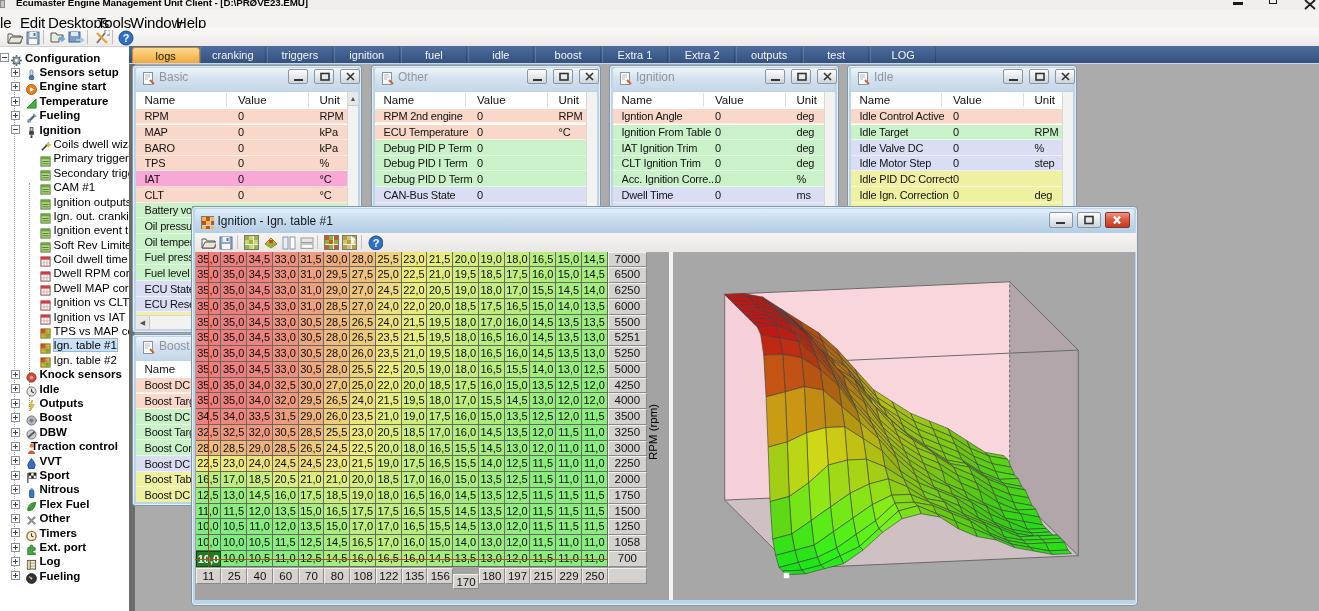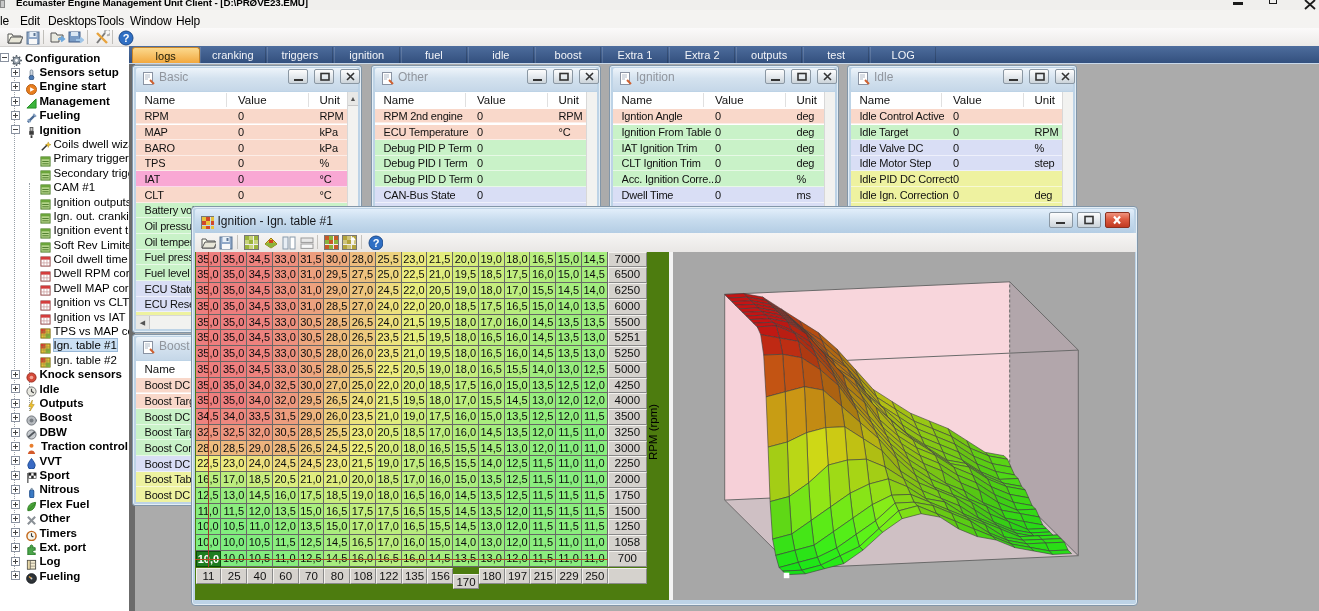--- a/index.html
+++ b/index.html
@@ -12,21 +12,21 @@
 .wbtn{position:absolute;top:3px;width:24px;height:15px;border:1px solid #8a97a3;border-radius:2px;background:linear-gradient(#fdfdfd,#e8ecf0 45%,#ccd4da);text-align:center}
 .wbtn svg{display:block;margin:auto}
 .wcont{position:absolute;left:3px;top:25.5px;right:3px;bottom:3px;background:#fff;overflow:hidden}
 .hdr{position:absolute;left:0;right:0;top:0;height:17px;background:#fff;font-size:11.5px;color:#111}
 .hdr span{position:absolute;top:2px}
 .row{position:absolute;left:0;font-size:11px;color:#111;border-bottom:1px solid rgba(255,255,255,.55)}
 .row span{position:absolute;top:1.5px;white-space:nowrap;letter-spacing:-0.2px}
 .vsb{position:absolute;top:0;right:0;width:11px;bottom:0;background:#f2f2f0;border-left:1px solid #d8d8d8}
 .cell{position:absolute;border-right:1px solid #686868;border-bottom:1px solid #686868;font-size:11px;text-align:center;color:#0d0d0d;line-height:14.5px}
 .lab{position:absolute;background:#d5d2cd;border:1px solid #8a8a8a;border-top-color:#f4f2ee;border-left-color:#f4f2ee;font-size:11.5px;text-align:center;color:#111;line-height:13.5px}
-.menu span{position:absolute;top:4px;font-size:12px;letter-spacing:-0.2px;color:#000}
+.menu span{position:absolute;top:4px;font-size:15px;letter-spacing:-0.2px;color:#000}
 .tab{position:absolute;top:1px;height:16px;font-size:11px;color:#f2f4f8;text-align:center;line-height:16px}
 .ti{position:absolute;font-size:11.5px;color:#000;white-space:nowrap}
 .ti b{font-weight:bold}
 .pbox{position:absolute;width:9px;height:9px;border:1px solid #8a92a0;background:#fff}
 .pbox i{position:absolute;left:1px;top:3px;width:5px;height:1px;background:#444}
 .pbox.pp b{position:absolute;left:3px;top:1px;width:1px;height:5px;background:#444}
 </style></head><body>
 <div class="abs" style="left:0;top:0;width:1319px;height:10px;background:#f0efed"></div>
 <div class="abs" style="left:16px;top:-3px;font-size:9.8px;letter-spacing:-0.1px;color:#000;font-weight:bold">Ecumaster Engine Management Unit Client - [D:\PRØVE23.EMU]</div>
 <div class="abs" style="left:0;top:0;width:5px;height:8px;background:#c8c8c8;border:1px solid #888"></div>
@@ -107,21 +107,21 @@
         <path d="M4.5 3.5 L9 6 L4.5 8.5 Z" fill="#fff"></path>
       </svg></div>
     <div class="ti" style="left:39.5px;top:33.4px;"><b>Engine start</b></div>
     <div class="pbox pp" style="left:10.5px;top:49.6px">
       <i></i>
       <b></b>
     </div>
     <div class="abs" style="left:25.5px;top:48.1px"><svg width="11" height="11" viewBox="0 0 12 12" style="">
         <path d="M1 11 L11 11 L11 1 Z" fill="#3cb43c" stroke="#1e8a1e"></path>
       </svg></div>
-    <div class="ti" style="left:39.5px;top:47.8px;"><b>Management</b></div>
+    <div class="ti" style="left:39.5px;top:47.8px;"><b>Temperature</b></div>
     <div class="pbox pp" style="left:10.5px;top:64.0px">
       <i></i>
       <b></b>
     </div>
     <div class="abs" style="left:25.5px;top:62.5px"><svg width="11" height="11" viewBox="0 0 12 12" style="">
         <path d="M2 10 L10 2" stroke="#4a6a94" stroke-width="2.5"></path>
         <path d="M8 1 L11 4 M2 7 L5 10" stroke="#8aa4c4" stroke-width="2"></path>
       </svg></div>
     <div class="ti" style="left:39.5px;top:62.2px;"><b>Fueling</b></div>
     <div class="pbox" style="left:10.5px;top:78.3px"><i></i><b></b></div>
@@ -275,21 +275,21 @@
       </svg></div>
     <div class="ti" style="left:39.5px;top:378.7px;"><b>DBW</b></div>
     <div class="pbox pp" style="left:10.5px;top:394.9px">
       <i></i>
       <b></b>
     </div>
     <div class="abs" style="left:25.5px;top:393.4px"><svg width="11" height="11" viewBox="0 0 12 12" style="">
         <circle cx="6" cy="3" r="2.2" fill="#e87e2e"></circle>
         <path d="M2 12 C3 7 9 7 10 12" fill="#d45a2a"></path>
       </svg></div>
-    <div class="ti" style="left:41px;top:393.1px;"><b>Traction control</b></div>
+    <div class="ti" style="left:31px;top:393.1px;"><b>Traction control</b></div>
     <div class="pbox pp" style="left:10.5px;top:409.3px">
       <i></i>
       <b></b>
     </div>
     <div class="abs" style="left:25.5px;top:407.8px"><svg width="11" height="11" viewBox="0 0 12 12" style="">
         <path d="M6 0.5 C8.5 4 10 6 10 8.2 A4 4 0 0 1 2 8.2 C2 6 3.5 4 6 0.5 Z" fill="#3a6ac4" stroke="#1a4a94"></path>
       </svg></div>
     <div class="ti" style="left:39.5px;top:407.5px;"><b>VVT</b></div>
     <div class="pbox pp" style="left:10.5px;top:423.7px">
       <i></i>
@@ -876,21 +876,21 @@
           <rect x="10" y="10" width="4" height="4" fill="#b4a43c"></rect>
           <rect x="0.5" y="0.5" width="14" height="14" fill="none" stroke="#777"></rect>
           <path d="M11 9 L11 3 M9 5 L11 3 L13 5" stroke="#fff" stroke-width="1.6" fill="none"></path>
         </svg></div>
       <div class="abs" style="left:166.0px;top:2px;width:1px;height:14px;background:#c4c2be"></div>
       <div class="abs" style="left:173.0px;top:1.5px"><svg width="15" height="15" viewBox="0 0 15 15" style="">
           <circle cx="8" cy="8" r="7" fill="#2f6fc4" stroke="#1c4a8a"></circle>
           <text x="8" y="12" font-size="11" font-weight="bold" text-anchor="middle" fill="#fff" font-family="Liberation Sans">?</text>
         </svg></div>
     </div>
-    <div class="abs" style="left:3px;top:44.5px;width:477.5px;height:348px;background:#4d7c0f;overflow:hidden">
+    <div class="abs" style="left:3px;top:44.5px;width:477.5px;height:348px;background:#a3a3a3;overflow:hidden">
       <div class="cell" style="left:1.10px;top:0.00px;width:25.75px;height:15.75px;background:#ed7e7e">35,0</div>
       <div class="cell" style="left:26.85px;top:0.00px;width:25.75px;height:15.75px;background:#ed7e7e">35,0</div>
       <div class="cell" style="left:52.60px;top:0.00px;width:25.75px;height:15.75px;background:#ed827e">34,5</div>
       <div class="cell" style="left:78.35px;top:0.00px;width:25.75px;height:15.75px;background:#ed907e">33,0</div>
       <div class="cell" style="left:104.10px;top:0.00px;width:25.75px;height:15.75px;background:#ed9d7e">31,5</div>
       <div class="cell" style="left:129.85px;top:0.00px;width:25.75px;height:15.75px;background:#edaa7e">30,0</div>
       <div class="cell" style="left:155.60px;top:0.00px;width:25.75px;height:15.75px;background:#edbc7e">28,0</div>
       <div class="cell" style="left:181.35px;top:0.00px;width:25.75px;height:15.75px;background:#edd27e">25,5</div>
       <div class="cell" style="left:207.10px;top:0.00px;width:25.75px;height:15.75px;background:#ede97e">23,0</div>
       <div class="cell" style="left:232.85px;top:0.00px;width:25.75px;height:15.75px;background:#e4ed7e">21,5</div>

